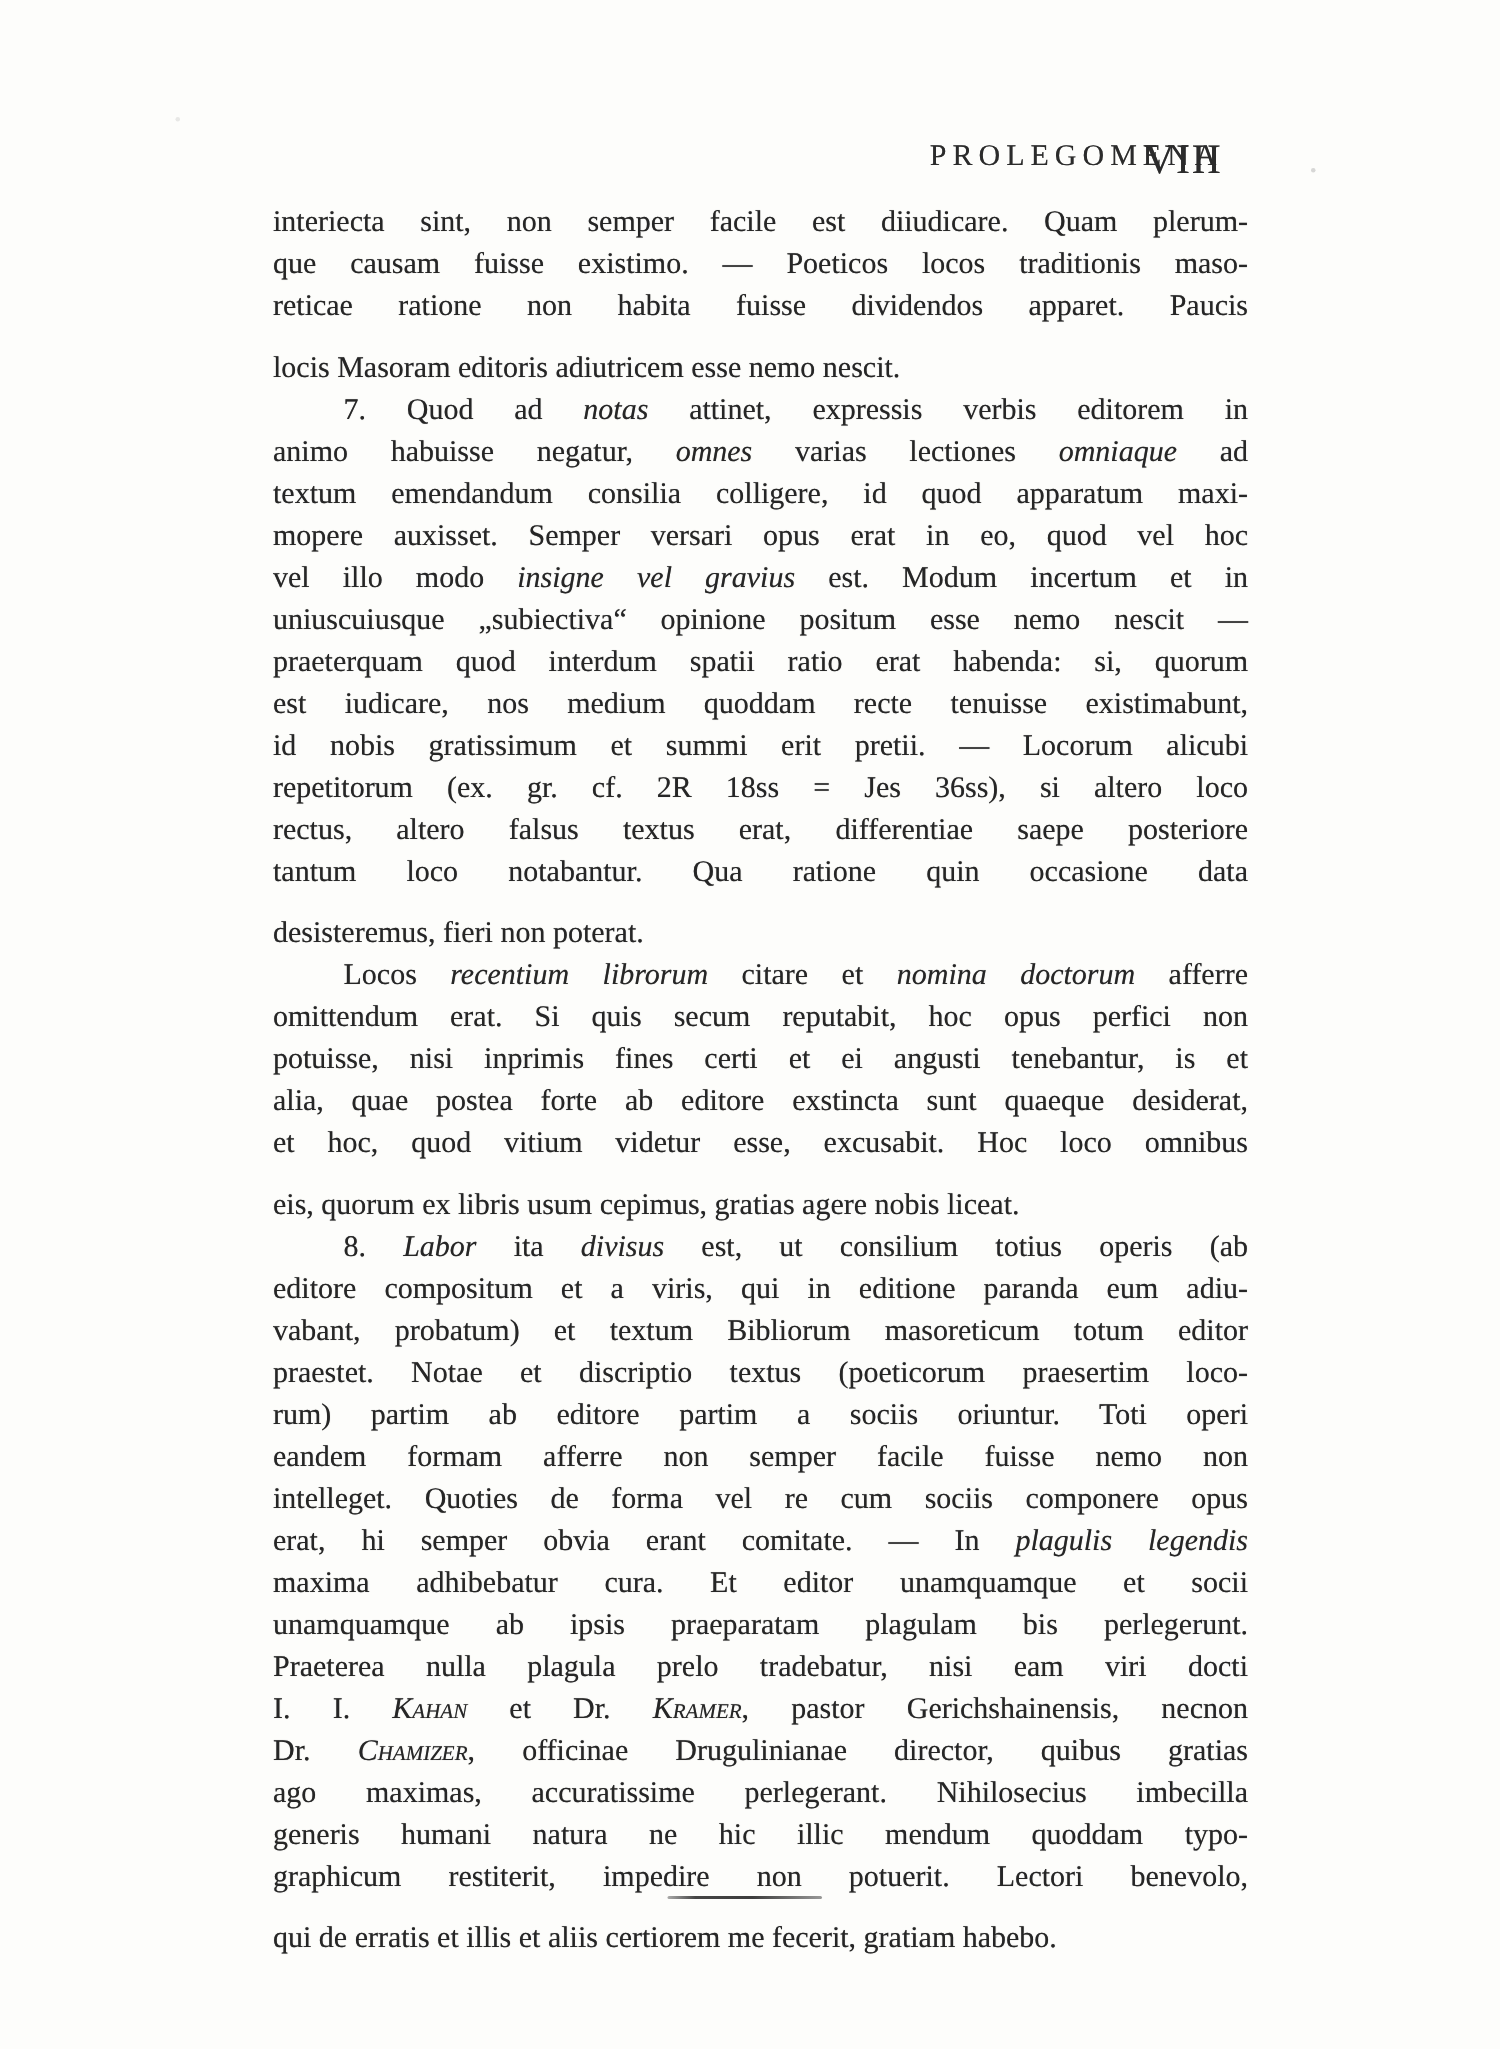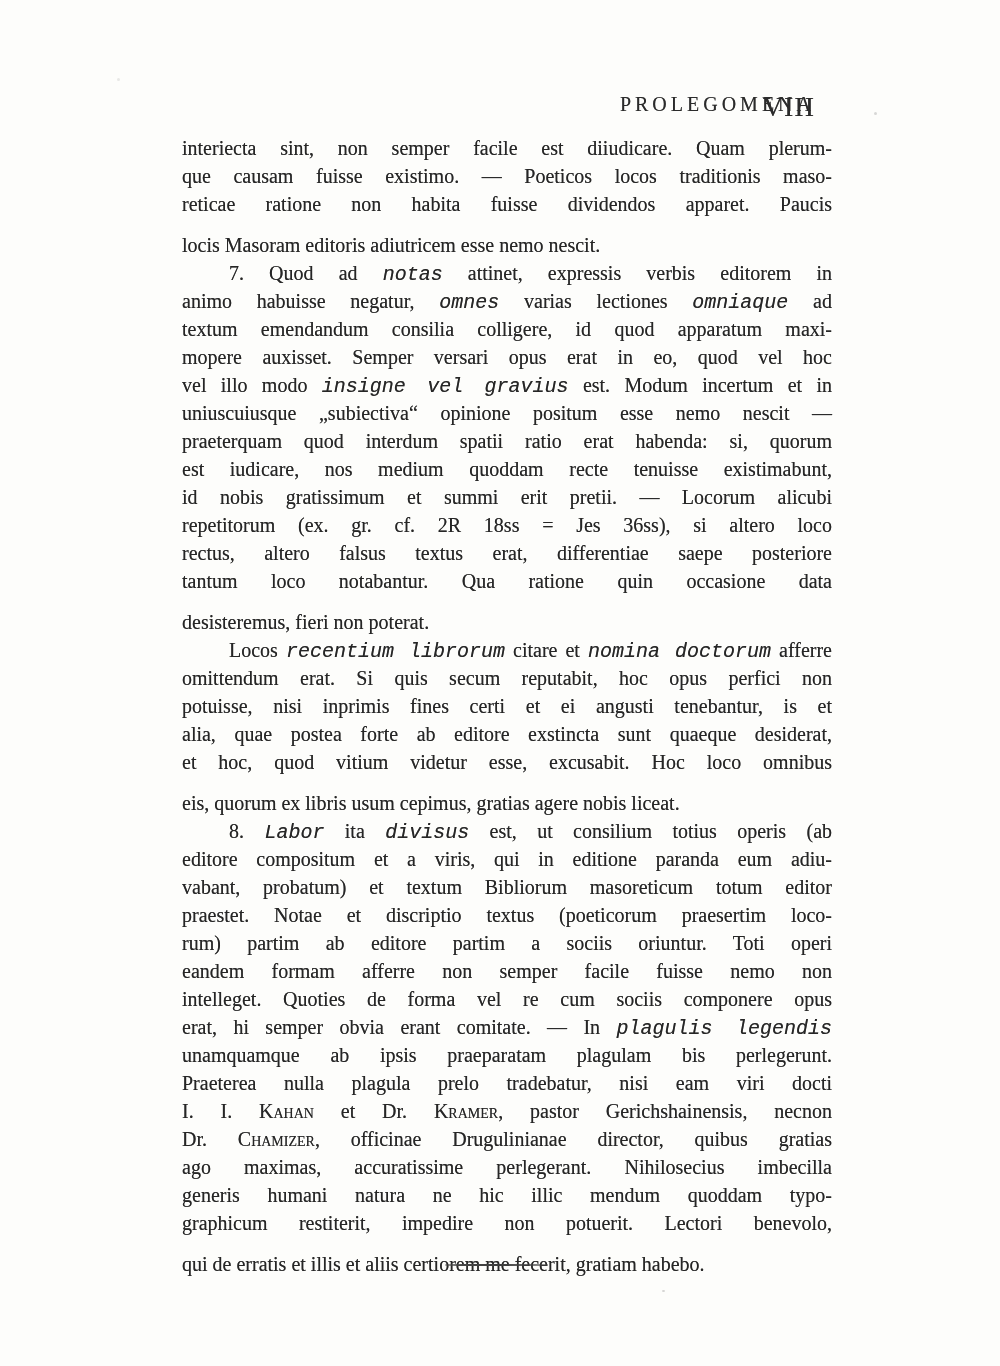--- a/index.html
+++ b/index.html
@@ -45,22 +45,22 @@
   .line {
     text-align: justify;
     text-align-last: justify;
     white-space: normal;
     hyphens: none;
     height: 28px;
     overflow: visible;
   }
   .line.end { text-align-last: left; margin-top: 13px; }
   .line.indent { padding-left: 47px; }
-  .it { font-style: italic; font-family: Liberation Mono, monospace; }
-  .sc { font-variant: small-caps; }
+  .it { font-style: italic; }
+  .sc { font-variant: small-caps; font-style: italic; }
   .footer-rule {
     position: absolute;
     top: 1264px; left: 445px;
     width: 103px; height: 2px;
     background: linear-gradient(to right,
       rgba(70,70,70,0.45), #454545 18%, #3d3d3d 55%, rgba(70,70,70,0.55));
     border-radius: 1px;
   }
   .speck {
     position: absolute;
@@ -106,20 +106,21 @@
       <div class="line"><span>et hoc, quod vitium videtur esse, excusabit.  Hoc loco omnibus</span></div>
       <div class="line end"><span>eis, quorum ex libris usum cepimus, gratias agere nobis liceat.</span></div>
       <div class="line indent"><span>8.  </span><span class="it">Labor</span><span> ita </span><span class="it">divisus</span><span> est, ut consilium totius operis (ab</span></div>
       <div class="line"><span>editore compositum et a viris, qui in editione paranda eum adiu-</span></div>
       <div class="line"><span>vabant, probatum) et textum Bibliorum masoreticum totum editor</span></div>
       <div class="line"><span>praestet.  Notae et discriptio textus (poeticorum praesertim loco-</span></div>
       <div class="line"><span>rum) partim ab editore partim a sociis oriuntur.  Toti operi</span></div>
       <div class="line"><span>eandem formam afferre non semper facile fuisse nemo non</span></div>
       <div class="line"><span>intelleget.  Quoties de forma vel re cum sociis componere opus</span></div>
       <div class="line"><span>erat, hi semper obvia erant comitate. — In </span><span class="it">plagulis legendis</span></div>
+      <div class="line"><span>maxima adhibebatur cura.  Et editor unamquamque et socii</span></div>
       <div class="line"><span>unamquamque ab ipsis praeparatam plagulam bis perlegerunt.</span></div>
       <div class="line"><span>Praeterea nulla plagula prelo tradebatur, nisi eam viri docti</span></div>
       <div class="line"><span>I. I. </span><span class="sc">Kahan</span><span> et Dr. </span><span class="sc">Kramer</span><span>, pastor Gerichshainensis, necnon</span></div>
       <div class="line"><span>Dr. </span><span class="sc">Chamizer</span><span>, officinae Drugulinianae director, quibus gratias</span></div>
       <div class="line"><span>ago maximas, accuratissime perlegerant.  Nihilosecius imbecilla</span></div>
       <div class="line"><span>generis humani natura ne hic illic mendum quoddam typo-</span></div>
       <div class="line"><span>graphicum restiterit, impedire non potuerit.  Lectori benevolo,</span></div>
       <div class="line end"><span>qui de erratis et illis et aliis certiorem me fecerit, gratiam habebo.</span></div>
     </div>
 

